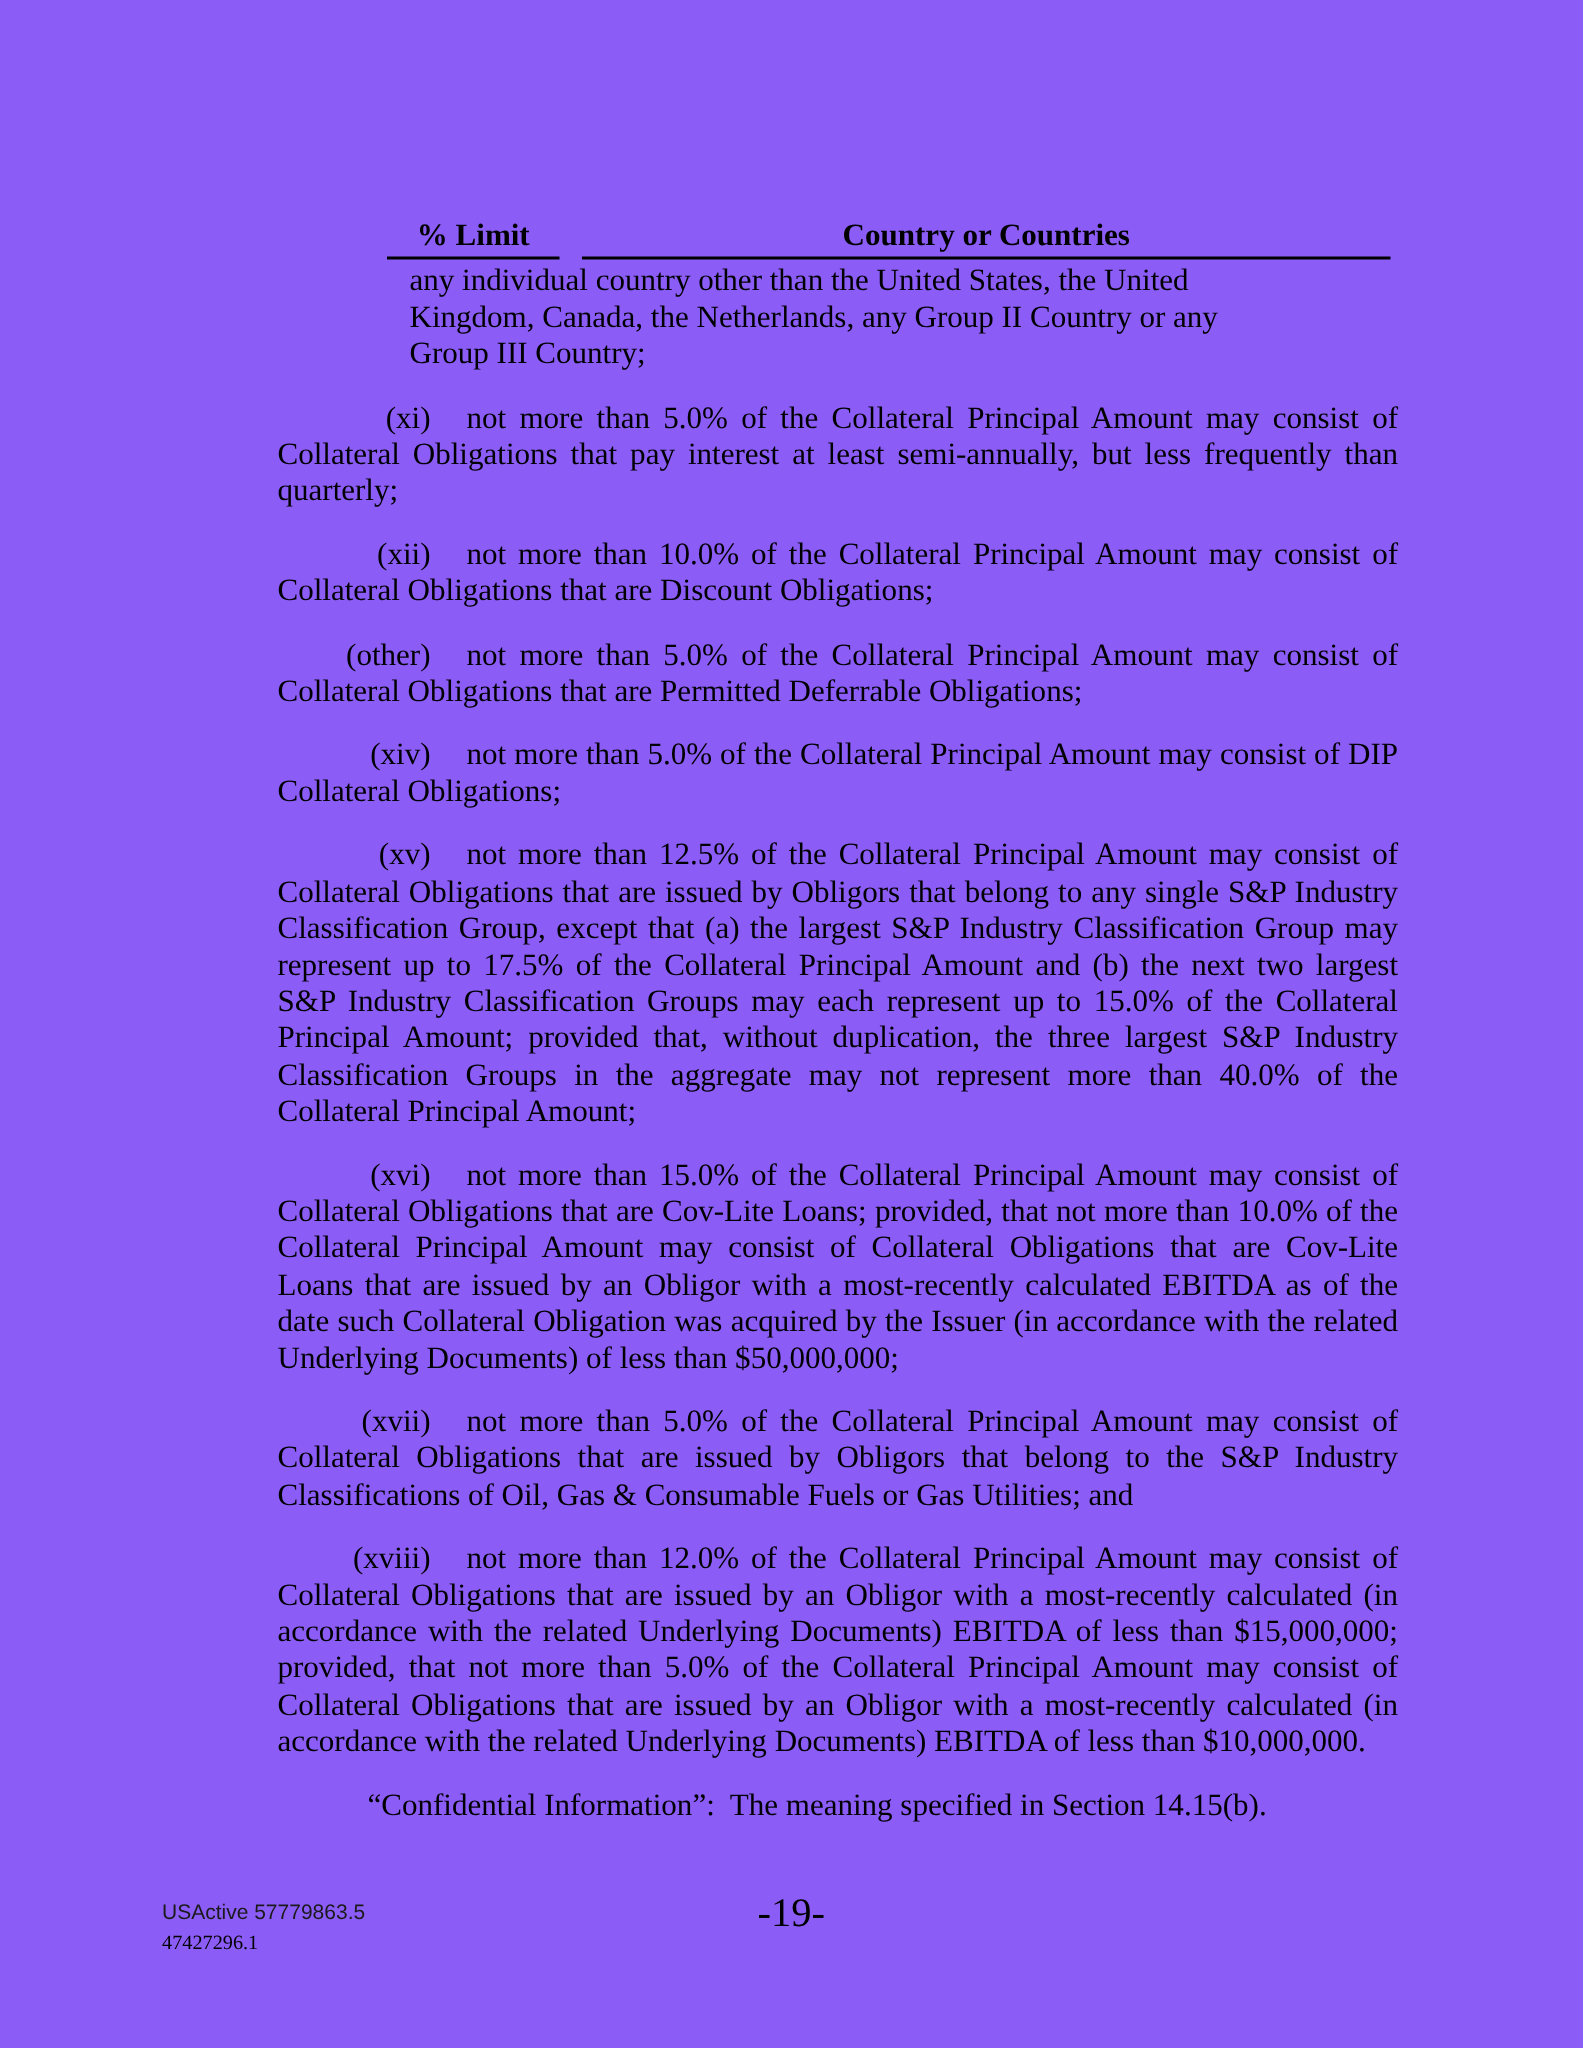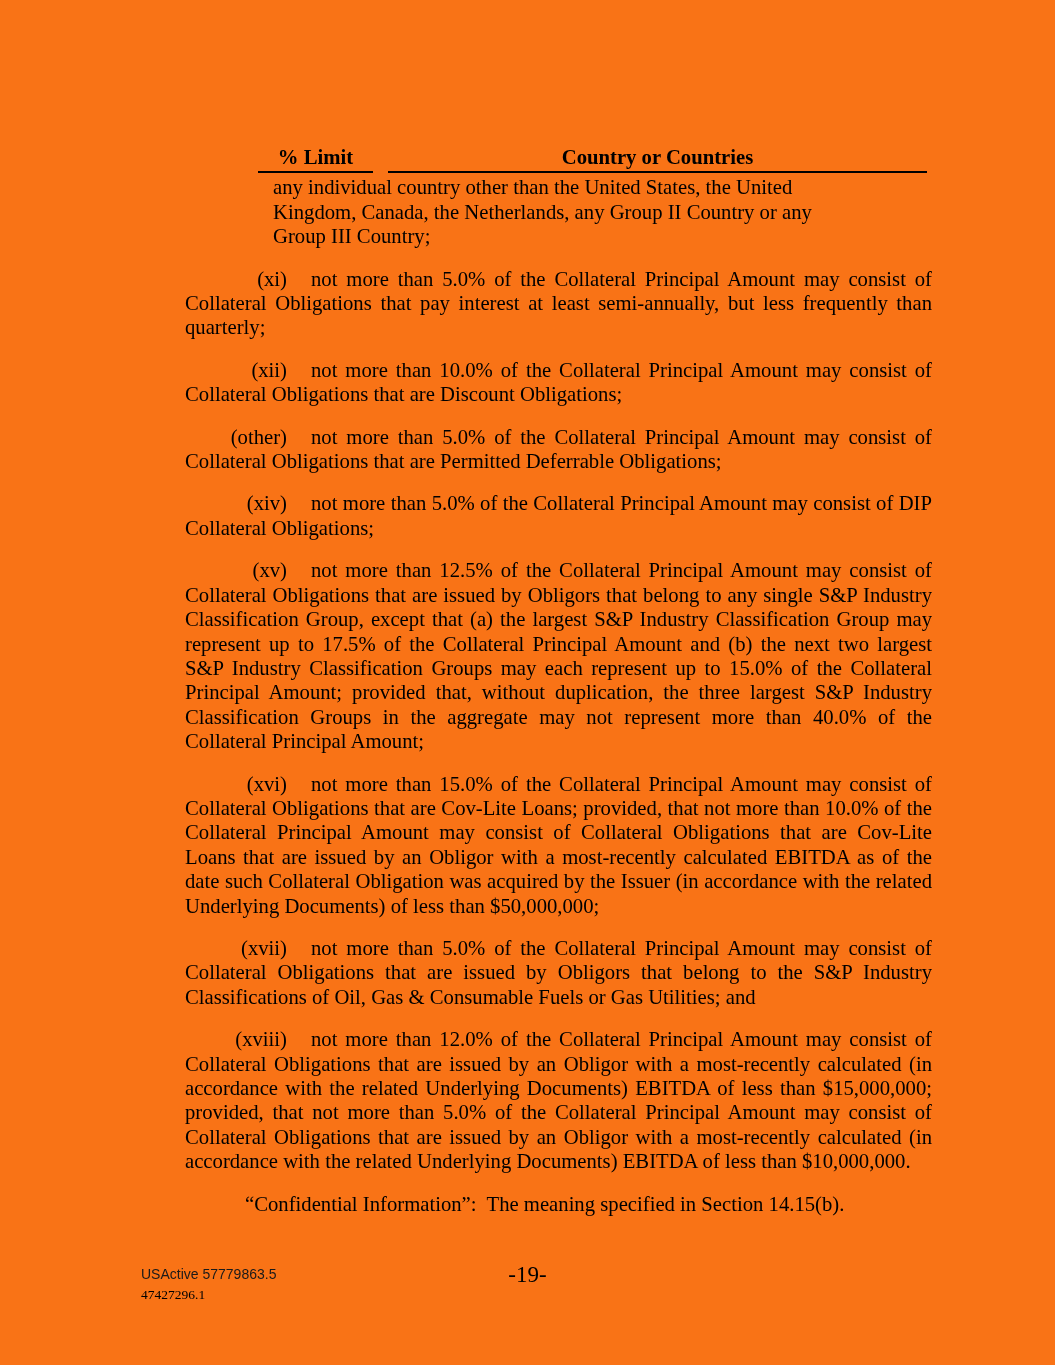--- a/index.html
+++ b/index.html
@@ -1,21 +1,21 @@
 <!DOCTYPE html>
 <html><head>
 <meta charset="utf-8">
 <style>
   * { margin: 0; padding: 0; box-sizing: border-box; }
   html, body { background: #888; }
   .page {
     width: 1055px;
     height: 1365px;
     position: relative;
-    background: #f97316;
+    background: #8b5cf6;
     font-family: "Liberation Serif", serif;
     font-size: 20.7px;
     line-height: 24.4px;
     color: #000000;
     overflow: hidden;
     margin: 0 auto;
   }
   .content {
     position: absolute;
     left: 185px;
@@ -47,42 +47,42 @@
     margin-right: 24px;
   }
   .u { }
   .definition {
     margin-top: 18px;
     text-indent: 60px;
   }
   
   .footer-left {
     position: absolute;
-    left: 141px;
+    left: 108px;
     top: 1266px;
   }
   .footer-ref1 {
     font-family: "Liberation Sans", sans-serif;
     font-size: 14px;
     line-height: 17px;
     color: #1a1a1a;
   }
   .footer-ref2 {
     font-family: "Liberation Serif", serif;
     font-size: 13.5px;
     line-height: 16px;
     margin-top: 4px;
   }
   .page-number {
     position: absolute;
     left: 0;
     top: 1263px;
     width: 100%;
     text-align: center;
-    font-size: 23px;
+    font-size: 27px;
   }
 </style>
 </head>
 <body>
 
 <div class="page">
   <div class="content">
 
     <div class="limit-table">
       <div class="t-row t-head">

